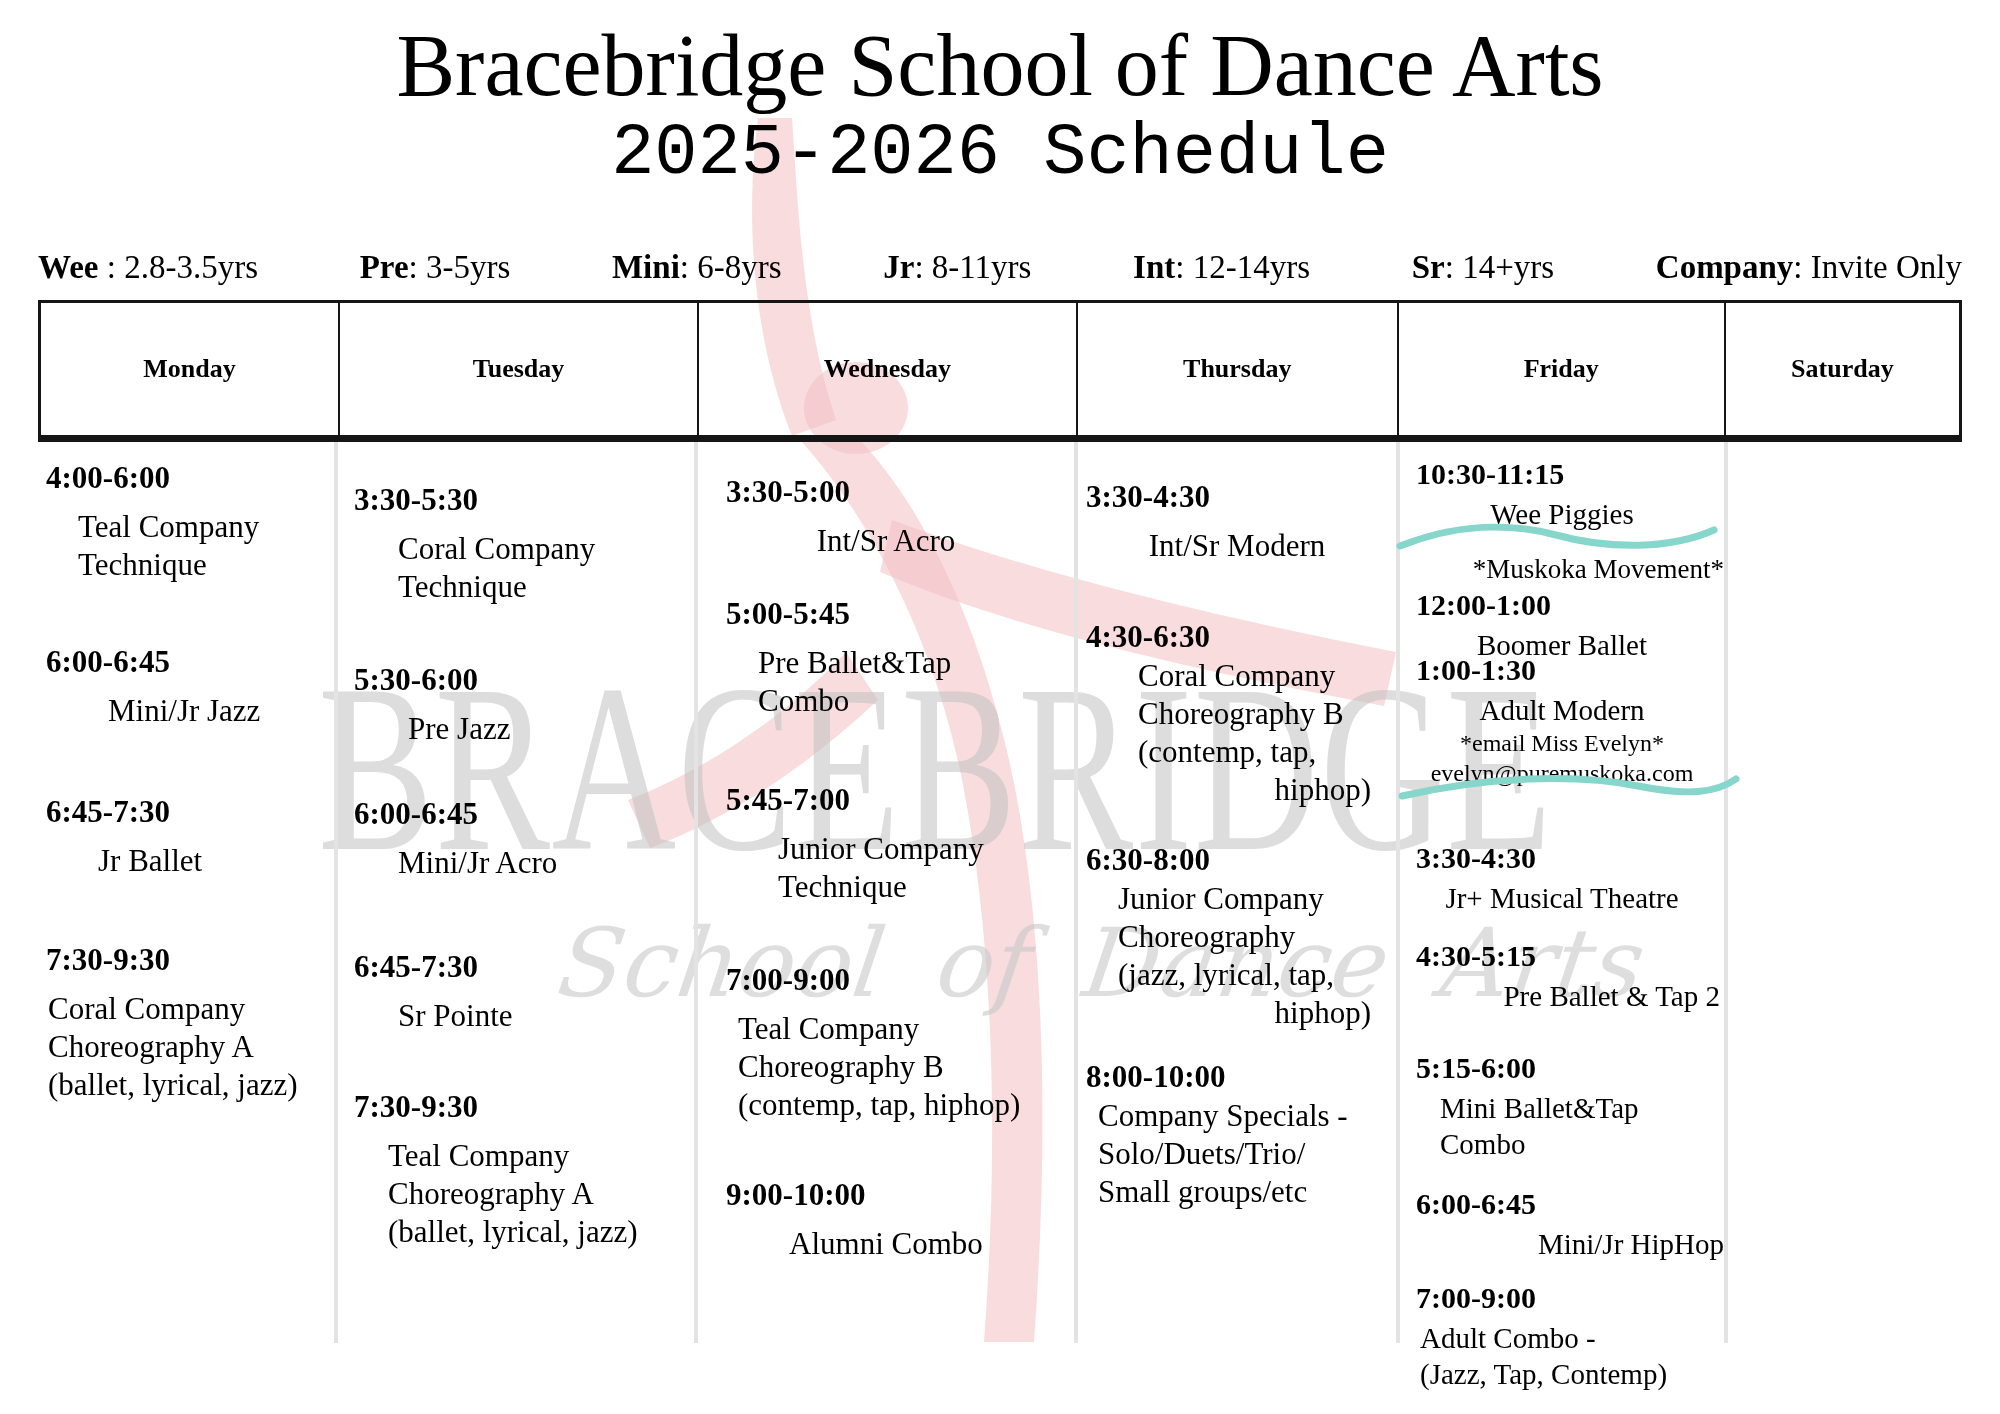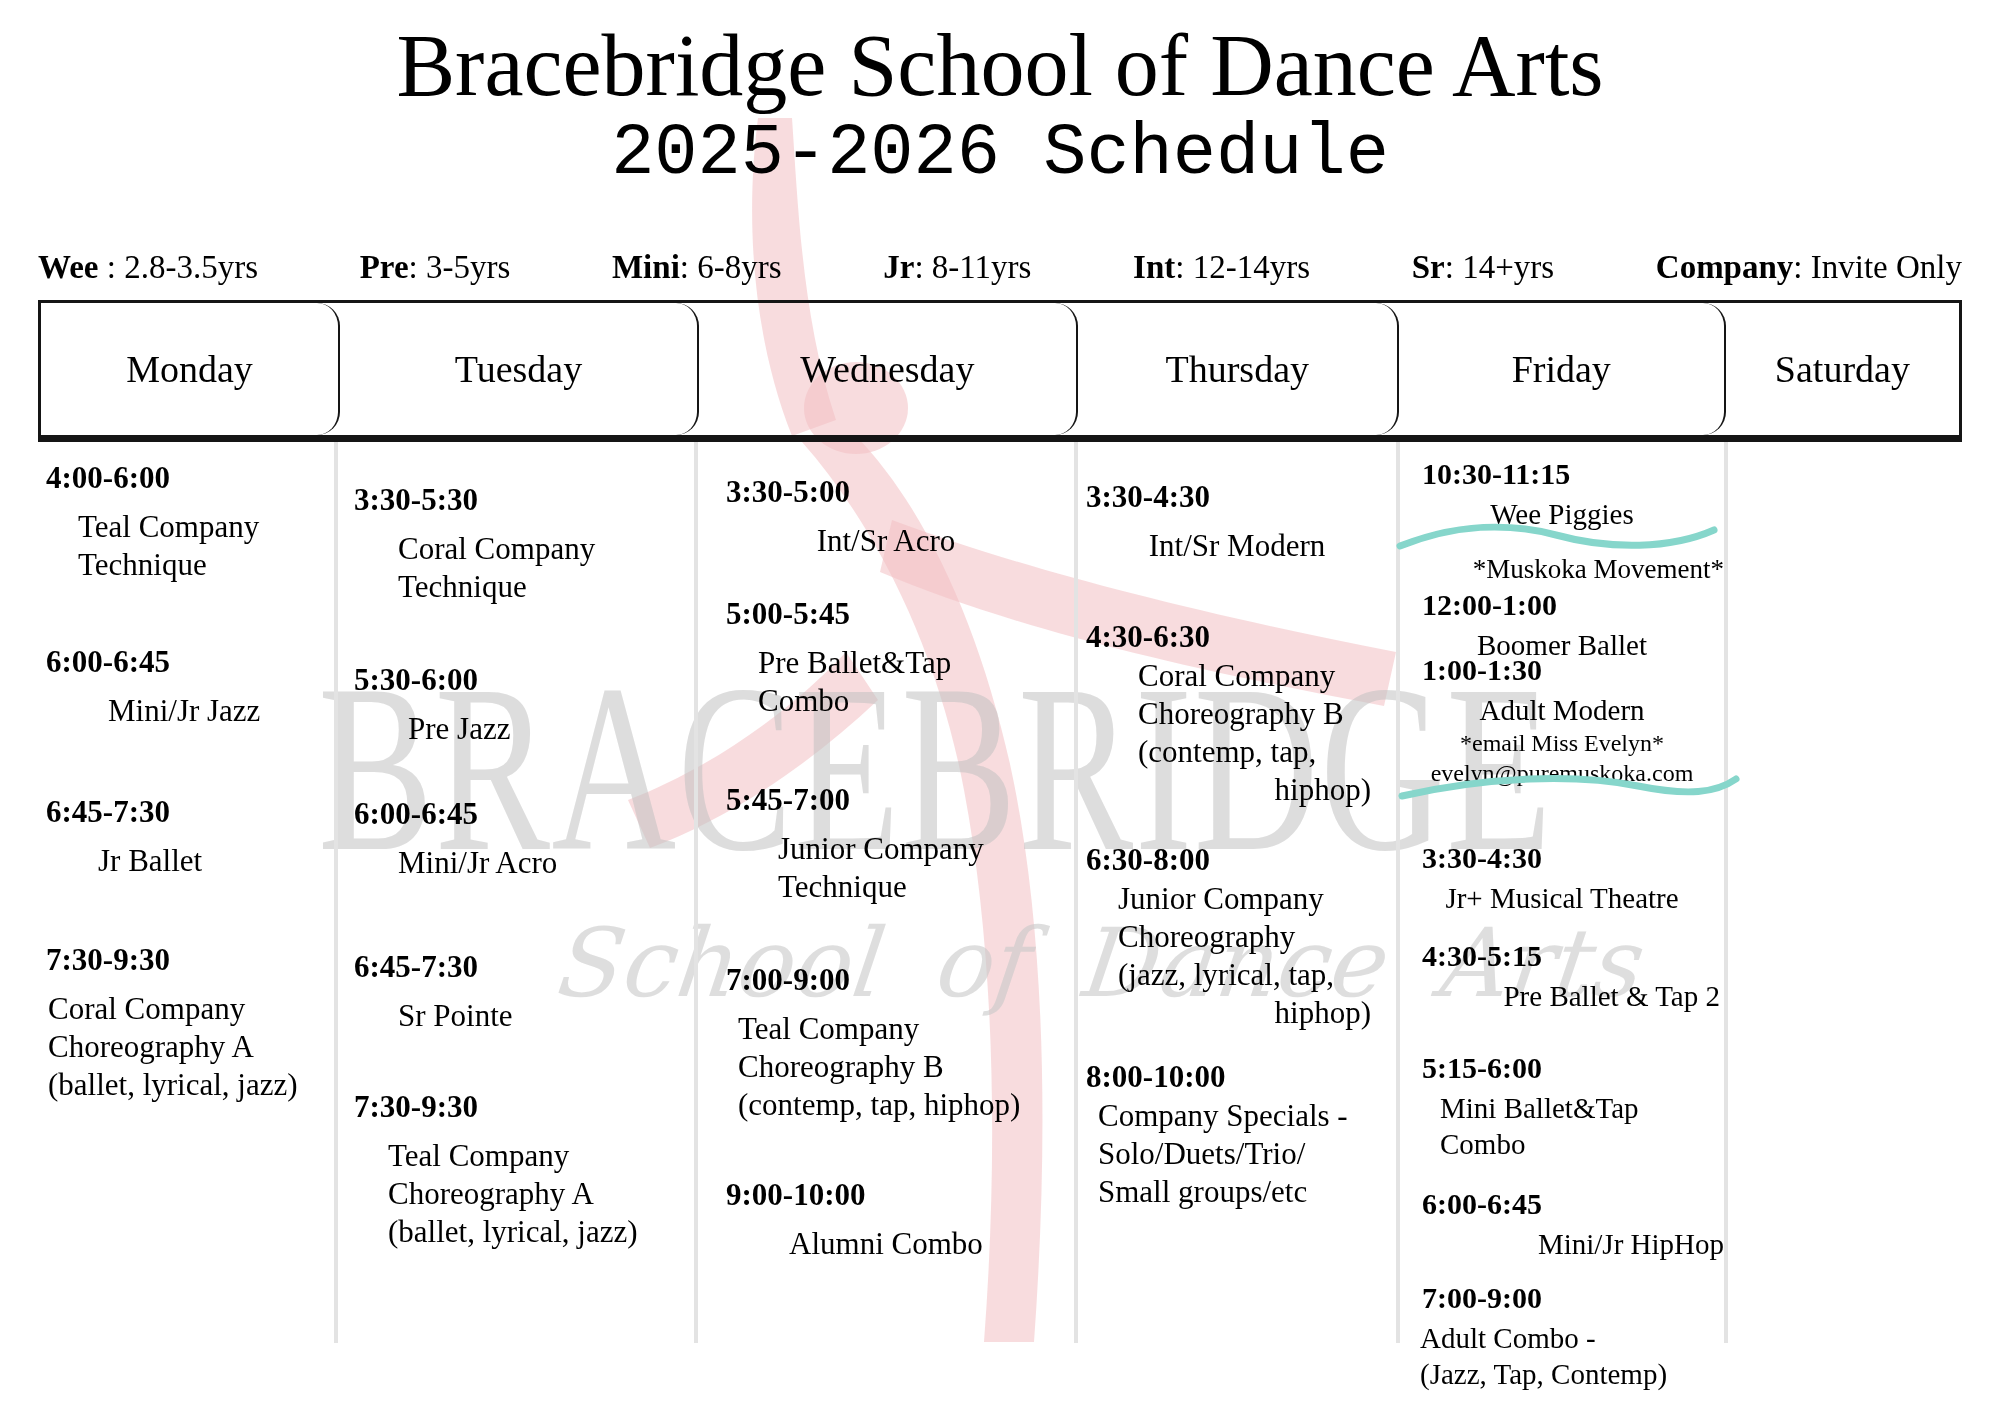--- a/index.html
+++ b/index.html
@@ -25,36 +25,36 @@
 
   .legend{position:absolute;top:247px;left:38px;width:1924px;display:flex;
           justify-content:space-between;font-size:33px;line-height:40px;}
   .lg-label{font-weight:bold;}
 
   
   .thead{position:absolute;top:300px;left:38px;width:1924px;height:142px;
          border:3px solid #151515;border-bottom:7px solid #151515;
          display:flex;box-sizing:border-box;background:transparent;}
   .th{display:flex;align-items:center;justify-content:center;
-      font-weight:normal;font-size:38px;border-right:2px solid #151515;box-sizing:border-box;border-radius:23px;}
+      font-weight:bold;font-size:26px;border-right:2px solid #151515;box-sizing:border-box;}
   .th:last-child{border-right:none;}
 
   
   .tbody{position:absolute;top:442px;left:38px;width:1924px;height:901px;}
   .col{position:absolute;top:0;height:901px;border-right:4px solid #e3e3e3;box-sizing:border-box;}
   .col.last{border-right:none;}
 
   .sess{position:absolute;left:0;right:0;}
   .time{font-weight:bold;font-size:31px;line-height:40px;padding-left:8px;margin-bottom:10px;}
   .line{font-size:31px;line-height:38px;text-align:center;}
   .tight .time{margin-bottom:0;}
 
   .tue .time{padding-left:16px;}
   .wed .time{padding-left:28px;}
-  .fri .time{padding-left:22px;font-size:30px;margin-bottom:2px;}
+  .fri .time{padding-left:16px;font-size:30px;margin-bottom:2px;}
   .fri .line{font-size:29px;line-height:36px;}
 
   .ind10{text-align:left;padding-left:10px;}
   .ind20{text-align:left;padding-left:20px;}
   .ind40{text-align:left;padding-left:40px;}
   .ind50{text-align:left;padding-left:50px;}
   .ind60{text-align:left;padding-left:60px;}
   .ind70{text-align:left;padding-left:70px;}
   .ind80{text-align:left;padding-left:80px;}
   .r25{text-align:right;padding-right:25px;}

